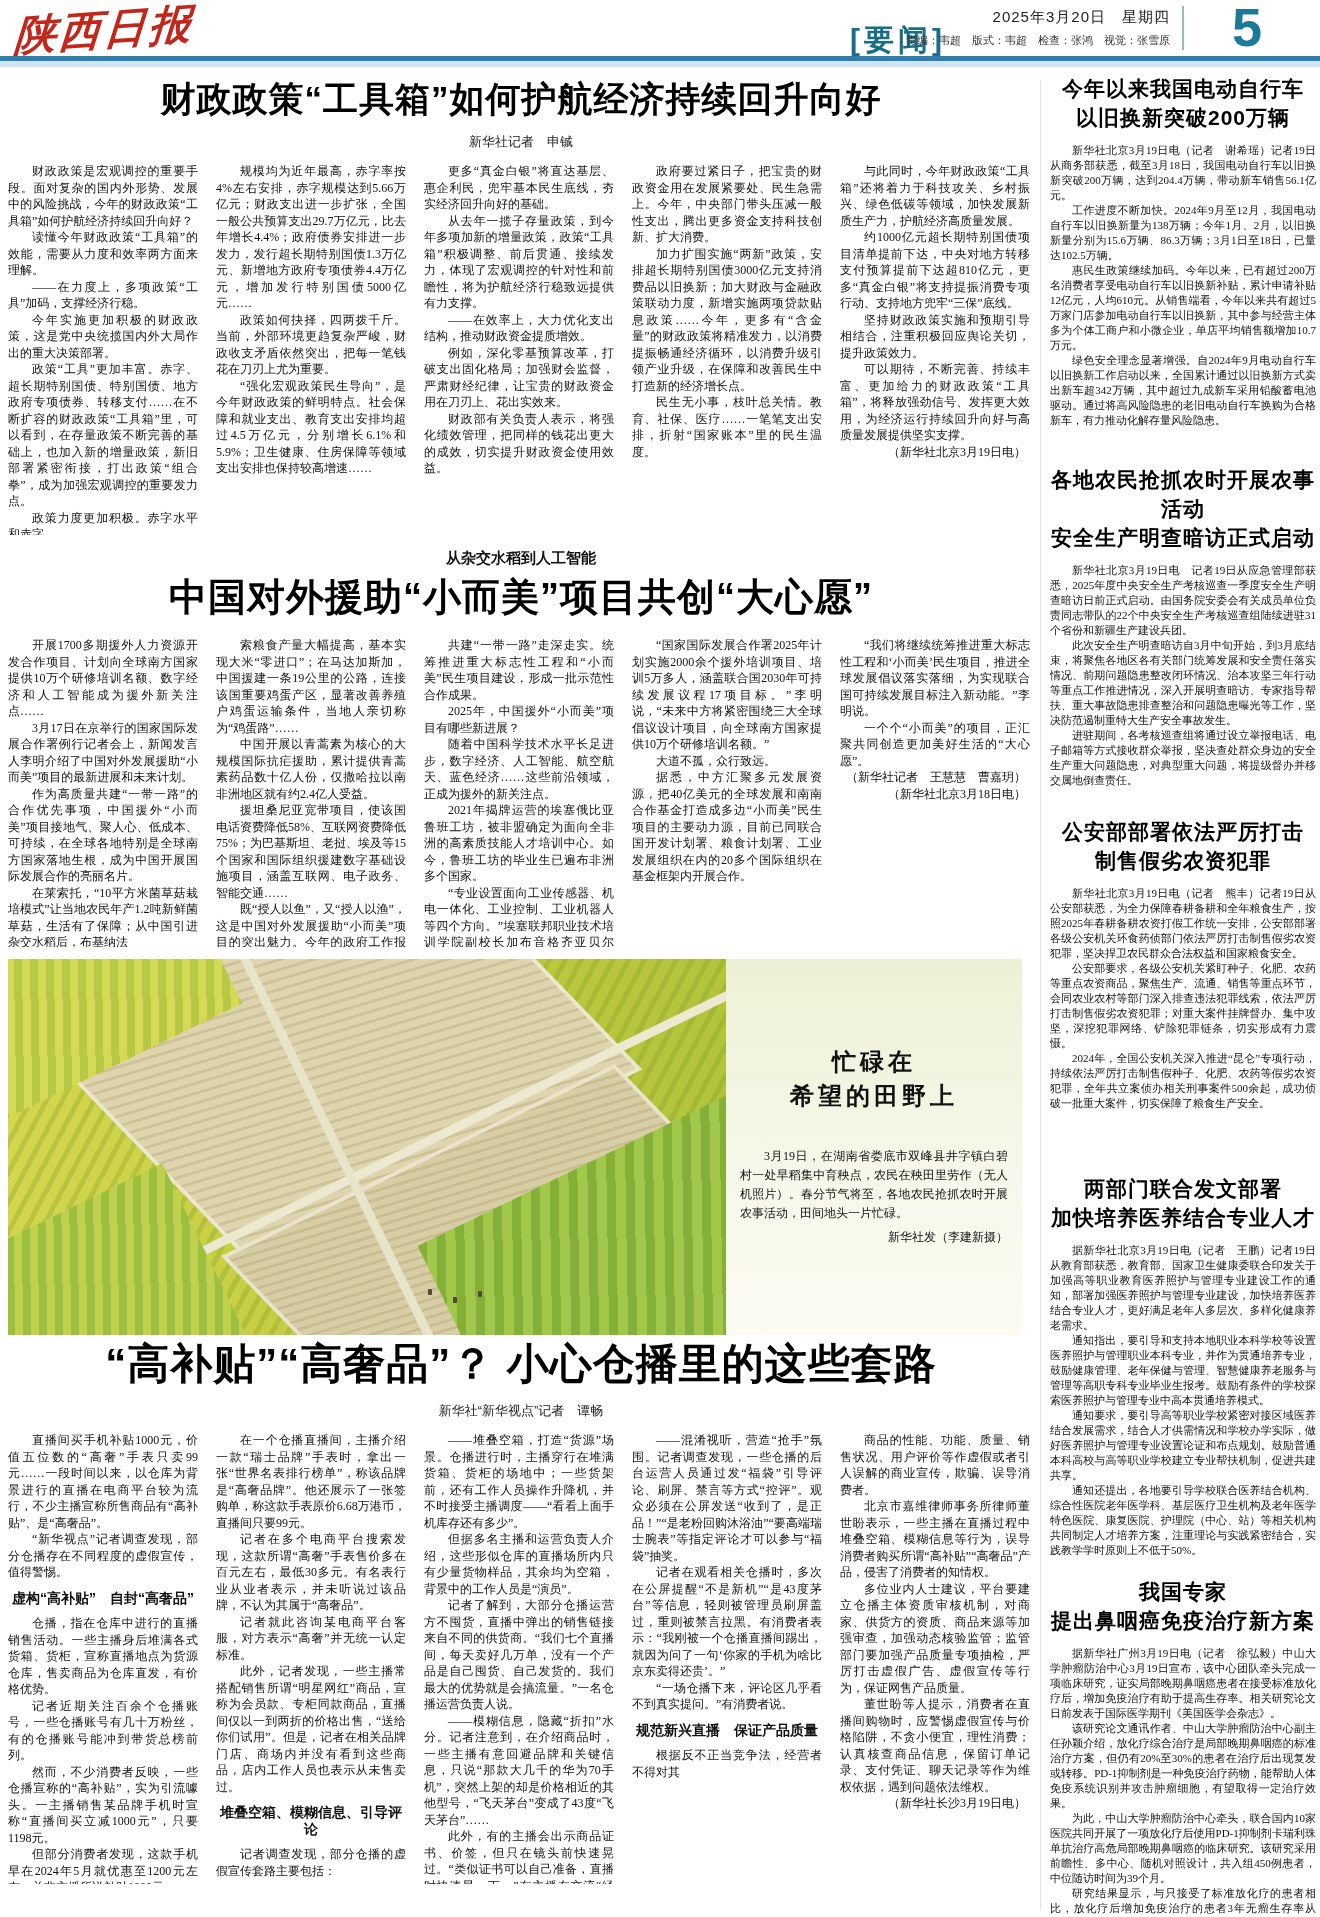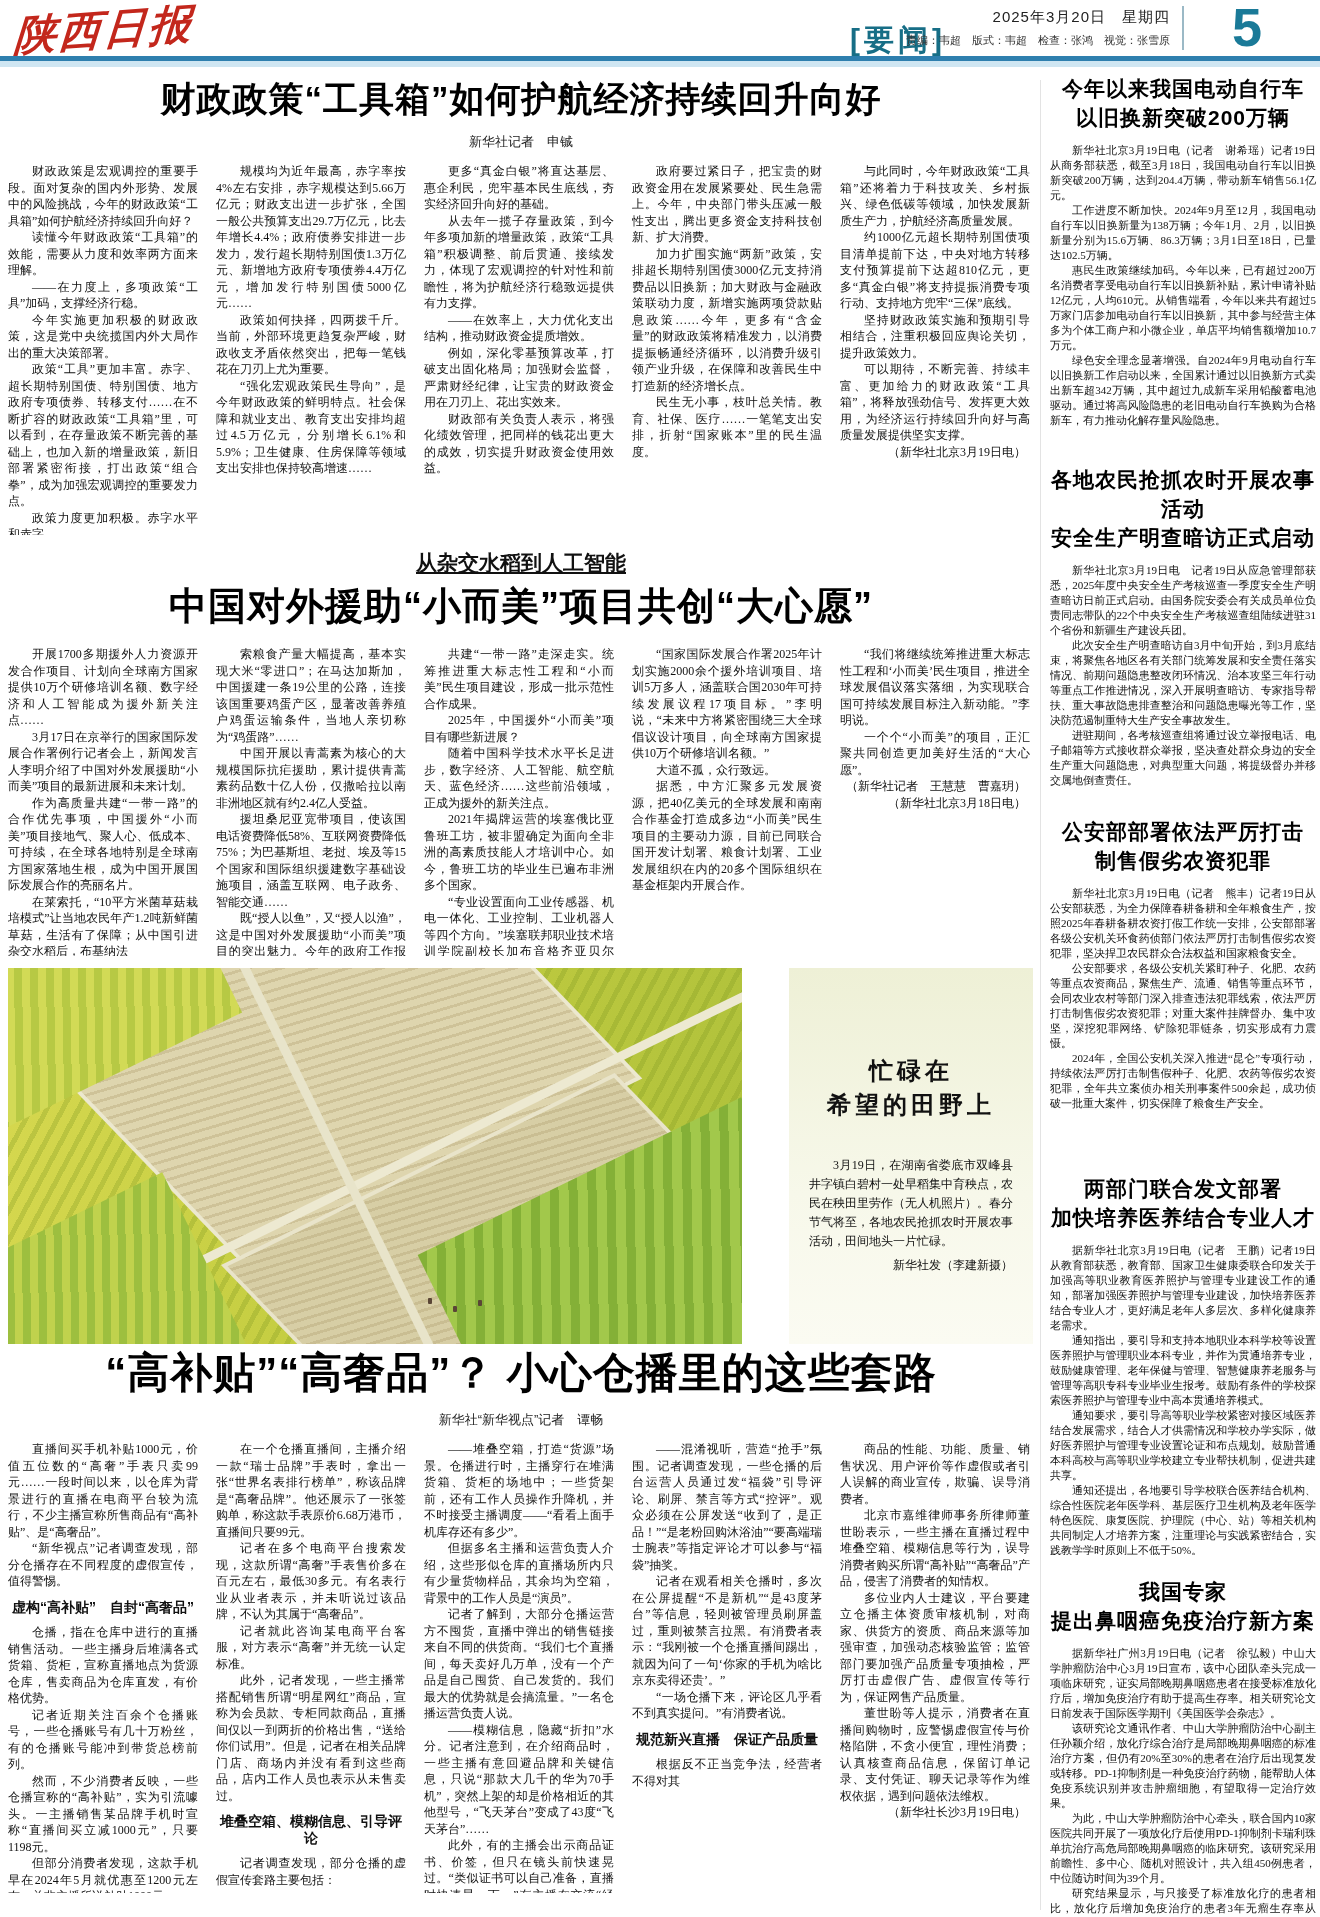--- a/index.html
+++ b/index.html
@@ -19,21 +19,21 @@
         font-weight:bold;font-size:54px;color:#1a7a98;}
   .rule{position:absolute;left:0;top:56px;width:1320px;height:5px;background:#2e7fae;border-bottom:6px solid #cfe6f2;}
 
   .left{position:absolute;left:8px;top:72px;width:1026px;}
   .midrule{position:absolute;left:1040px;top:80px;width:1px;height:1830px;background:#e3e3e3;}
   .rail{position:absolute;left:1050px;top:74px;width:266px;}
 
   h1,h2,h3{margin:0;font-family:"Liberation Sans","DejaVu Sans",sans-serif;color:#000;}
   .a1-head{font-size:35px;font-weight:900;text-align:center;letter-spacing:1px;margin:4px 0 10px;}
   .byline{text-align:center;font-size:13px;color:#222;margin:0 0 12px;font-family:"Liberation Sans",sans-serif;}
-  .kicker{text-align:center;font-size:21px;font-weight:700;margin:14px 0 4px;font-family:"Liberation Sans",sans-serif;text-decoration:underline;}
+  .kicker{text-align:center;font-size:15px;font-weight:700;margin:14px 0 4px;font-family:"Liberation Sans",sans-serif;}
   .a2-head{font-size:38px;font-weight:900;text-align:center;letter-spacing:1px;margin:0 0 14px;}
   .a3-head{font-size:42px;font-weight:700;text-align:center;letter-spacing:1px;margin:1px 0 10px;}
 
   .cols{display:flex;gap:18px;}
   .col{flex:0 0 190px;overflow:hidden;font-size:12px;line-height:16.5px;text-align:justify;}
   .a1 .col{height:372px;}
   .a2 .col{height:310px;}
   .a3 .col{height:452px;}
   .bp{margin:0;text-indent:2em;}
   .sub{margin:9px 0;text-indent:0;text-align:center;font-family:"Liberation Sans",sans-serif;
@@ -55,22 +55,22 @@
   .ph-road1{left:-80px;top:190px;width:950px;height:9px;background:#ede9d1;transform:rotate(-26deg);}
   .ph-road2{left:330px;top:-80px;width:9px;height:560px;background:#e8e4ca;transform:rotate(-26deg);}
   .ph-green1{right:-70px;bottom:-60px;width:360px;height:240px;transform:rotate(-26deg);
      background:repeating-linear-gradient(115deg,#84b037 0 9px,#a2c84b 9px 19px);}
   .ph-green2{left:-70px;bottom:-70px;width:280px;height:190px;transform:rotate(-26deg);
      background:repeating-linear-gradient(115deg,#9dbf3f 0 8px,#c0d24d 8px 16px);}
   .ph-green3{left:-50px;top:-60px;width:260px;height:170px;transform:rotate(-26deg);
      background:repeating-linear-gradient(115deg,#b7c944 0 8px,#d2da56 8px 16px);}
   .farmer{width:4px;height:6px;background:#5a4636;border-radius:1px;}
   .f1{left:420px;top:330px;} .f2{left:445px;top:338px;} .f3{left:470px;top:332px;}
-  .cap-panel{position:absolute;right:1px;top:0;width:244px;height:376px;box-sizing:border-box;
-     background:linear-gradient(180deg,#eef0d6 0%,#f7f8ea 60%,#fbfbf2 100%);padding:86px 20px 0;}
+  .cap-panel{position:absolute;right:12px;top:0;width:296px;height:376px;box-sizing:border-box;
+     background:linear-gradient(180deg,#eef0d6 0%,#f7f8ea 60%,#fbfbf2 100%);padding:86px 14px 0;}
   .cap-title{text-align:center;font-weight:bold;font-size:24px;letter-spacing:4px;line-height:34px;
      font-family:"Liberation Serif",serif;margin-bottom:34px;}
   .cap-text{font-size:12px;line-height:19px;text-align:justify;text-indent:2em;}
   .cap-credit{font-size:12px;text-align:right;margin-top:6px;}
 
   .r-art{margin-bottom:22px;}
   .rail-head{font-size:21px;font-weight:900;text-align:center;line-height:29px;white-space:pre-line;
      letter-spacing:1px;margin-bottom:11px;}
   .rail-body{overflow:hidden;font-size:11px;line-height:15px;text-align:justify;}
   .rb1{height:300px;} .rb2{height:232px;} .rb3{height:266px;} .rb4{height:312px;} .rb5{height:278px;}

